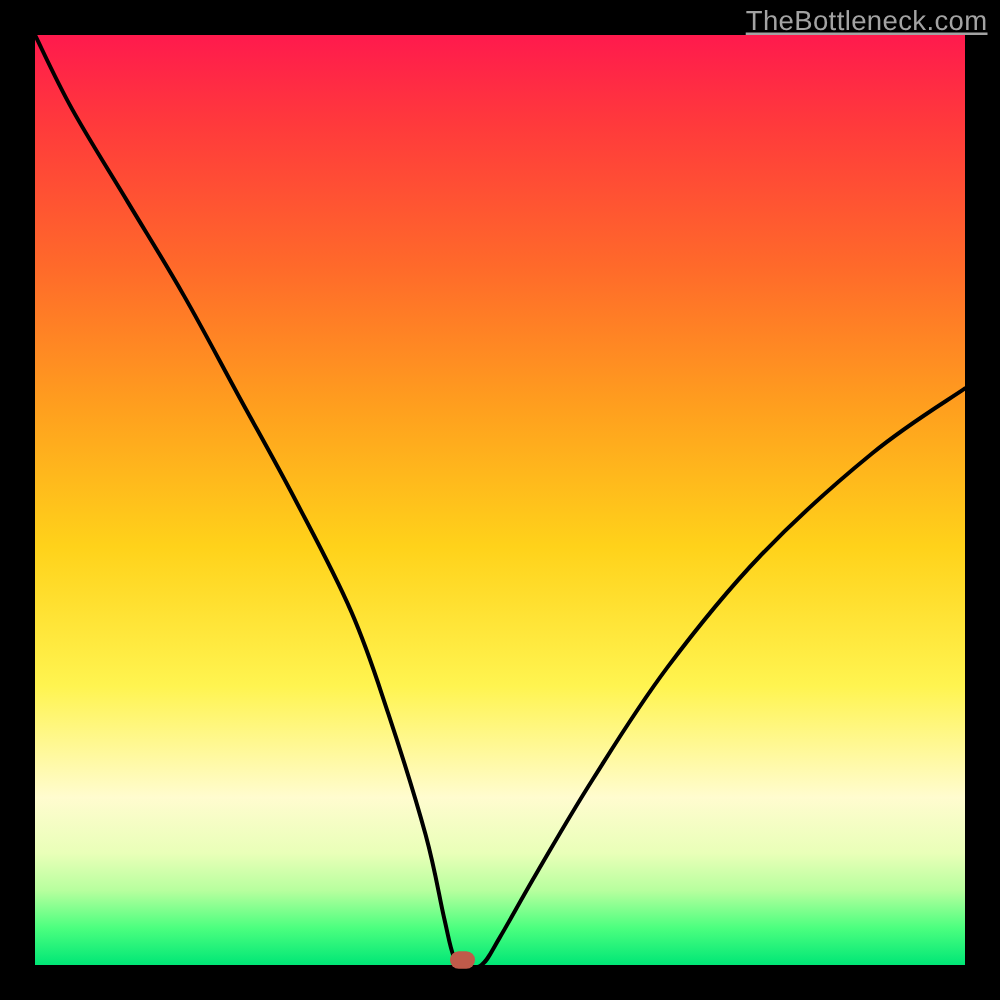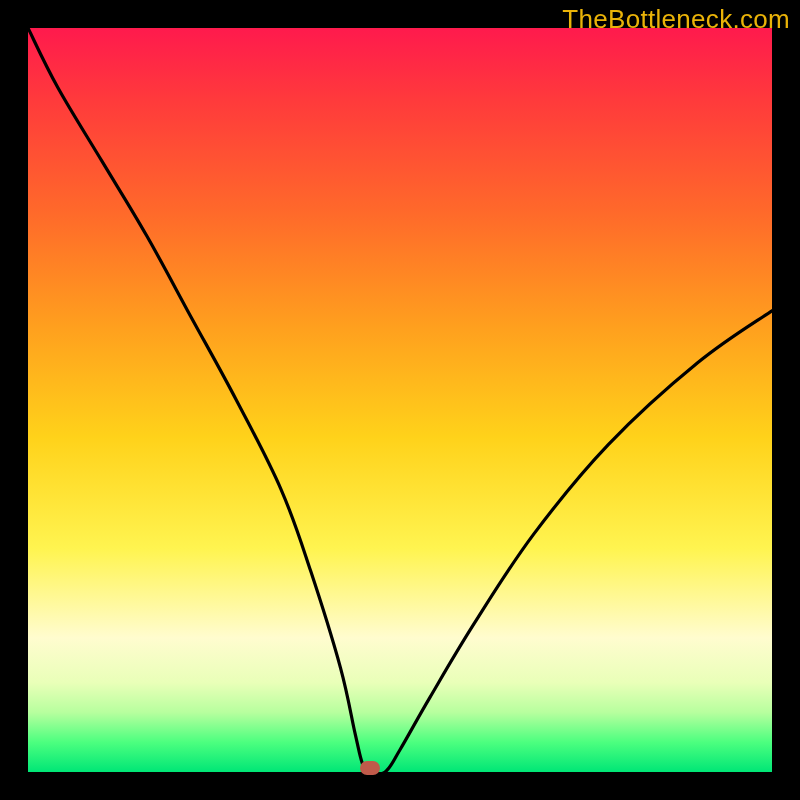--- a/index.html
+++ b/index.html
@@ -38,25 +38,26 @@
         #e9ffb8 88%,
         #b7ff9e 92%,
         #4cff7f 96%,
         #00e676 100%
       );
   }
   .watermark {
     position: absolute;
     top: 4px;
     right: 10px;
-    color: #eab308;
-    font-size: 26px;
+    color: #a3a3a3;
+    font-size: 22px;
     font-weight: 500;
     letter-spacing: 0.3px;
     user-select: none;
+    text-decoration: underline;
   }
   svg.curve {
     position: absolute;
     left: 0;
     top: 0;
     width: 744px;
     height: 744px;
   }
   .marker {
     position: absolute;

